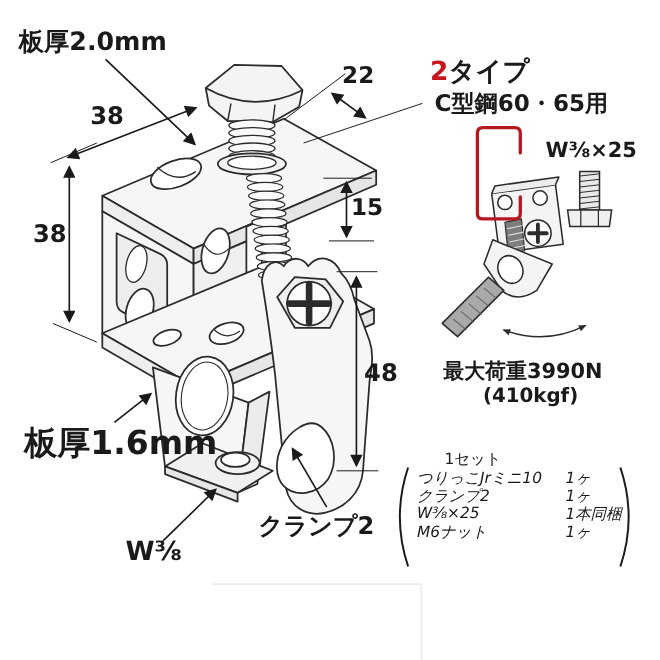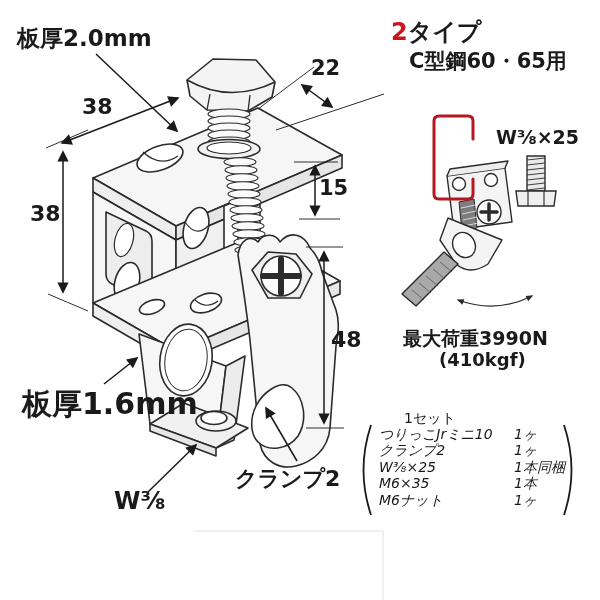--- a/index.html
+++ b/index.html
@@ -5,21 +5,21 @@
   html,body{margin:0;padding:0;}
   body{
     width:600px;height:600px;position:relative;background:#ffffff;
     font-family:"DejaVu Sans","Liberation Sans",sans-serif;
     color:#1a1a1a;overflow:hidden;
   }
   .lbl{position:absolute;white-space:nowrap;line-height:1.05;}
   .dim{font-weight:600;text-align:right;}
   .jp{font-weight:600;}
   #art{position:absolute;left:0;top:0;}
-  .type-head{font-weight:bold;}
+  .type-head{font-weight:bold;margin-top:33px;}
   .type-num{color:#c8161e;}
   .list{position:absolute;left:379px;top:426px;width:196px;font-size:14px;}
   .list .row{position:relative;height:16.4px;font-style:italic;}
   .list .qty{position:absolute;left:135px;top:0;}
 </style>
 </head>
 <body>
 
 <svg id="art" width="600" height="600" viewBox="0 0 600 600">
   <defs>
@@ -198,21 +198,21 @@
 <div class="lbl jp" style="left:22px;top:388px;font-size:30px;">板厚1.6mm</div>
 
 <div class="lbl jp" style="left:114px;top:489px;font-size:24px;">W⅜</div>
 
 <div class="lbl jp" style="left:235px;top:467px;font-size:22px;">クランプ2</div>
 
 <div class="lbl type-head" style="left:391px;top:20px;font-size:24px;">
   <span class="type-num">2</span><span>タイプ</span>
 </div>
 
-<div class="lbl type-head" style="left:409px;top:50px;font-size:21px;">C型鋼60・65用</div>
+<div class="lbl type-head" style="left:395px;top:50px;font-size:21px;">C型鋼60・65用</div>
 
 <div class="lbl jp" style="left:496px;top:128px;font-size:19px;">W⅜×25</div>
 
 <div class="lbl jp" style="left:403px;top:329px;font-size:19px;">最大荷重3990N</div>
 
 <div class="lbl jp" style="left:439px;top:351px;font-size:18px;">(410kgf)</div>
 
 <div class="lbl" style="left:376px;top:411px;font-size:14px;margin-left:28px;">1セット</div>
 
 <div class="list">
@@ -222,20 +222,16 @@
   </div>
   <div class="row">
     <span>クランプ2</span>
     <span class="qty">1ヶ</span>
   </div>
   <div class="row">
     <span>W⅜×25</span>
     <span class="qty">1本同梱</span>
   </div>
   <div class="row">
-    <span>M6×35</span>
-    <span class="qty">1本</span>
-  </div>
-  <div class="row">
     <span>M6ナット</span>
     <span class="qty">1ヶ</span>
   </div>
 </div>
 
 </body></html>

